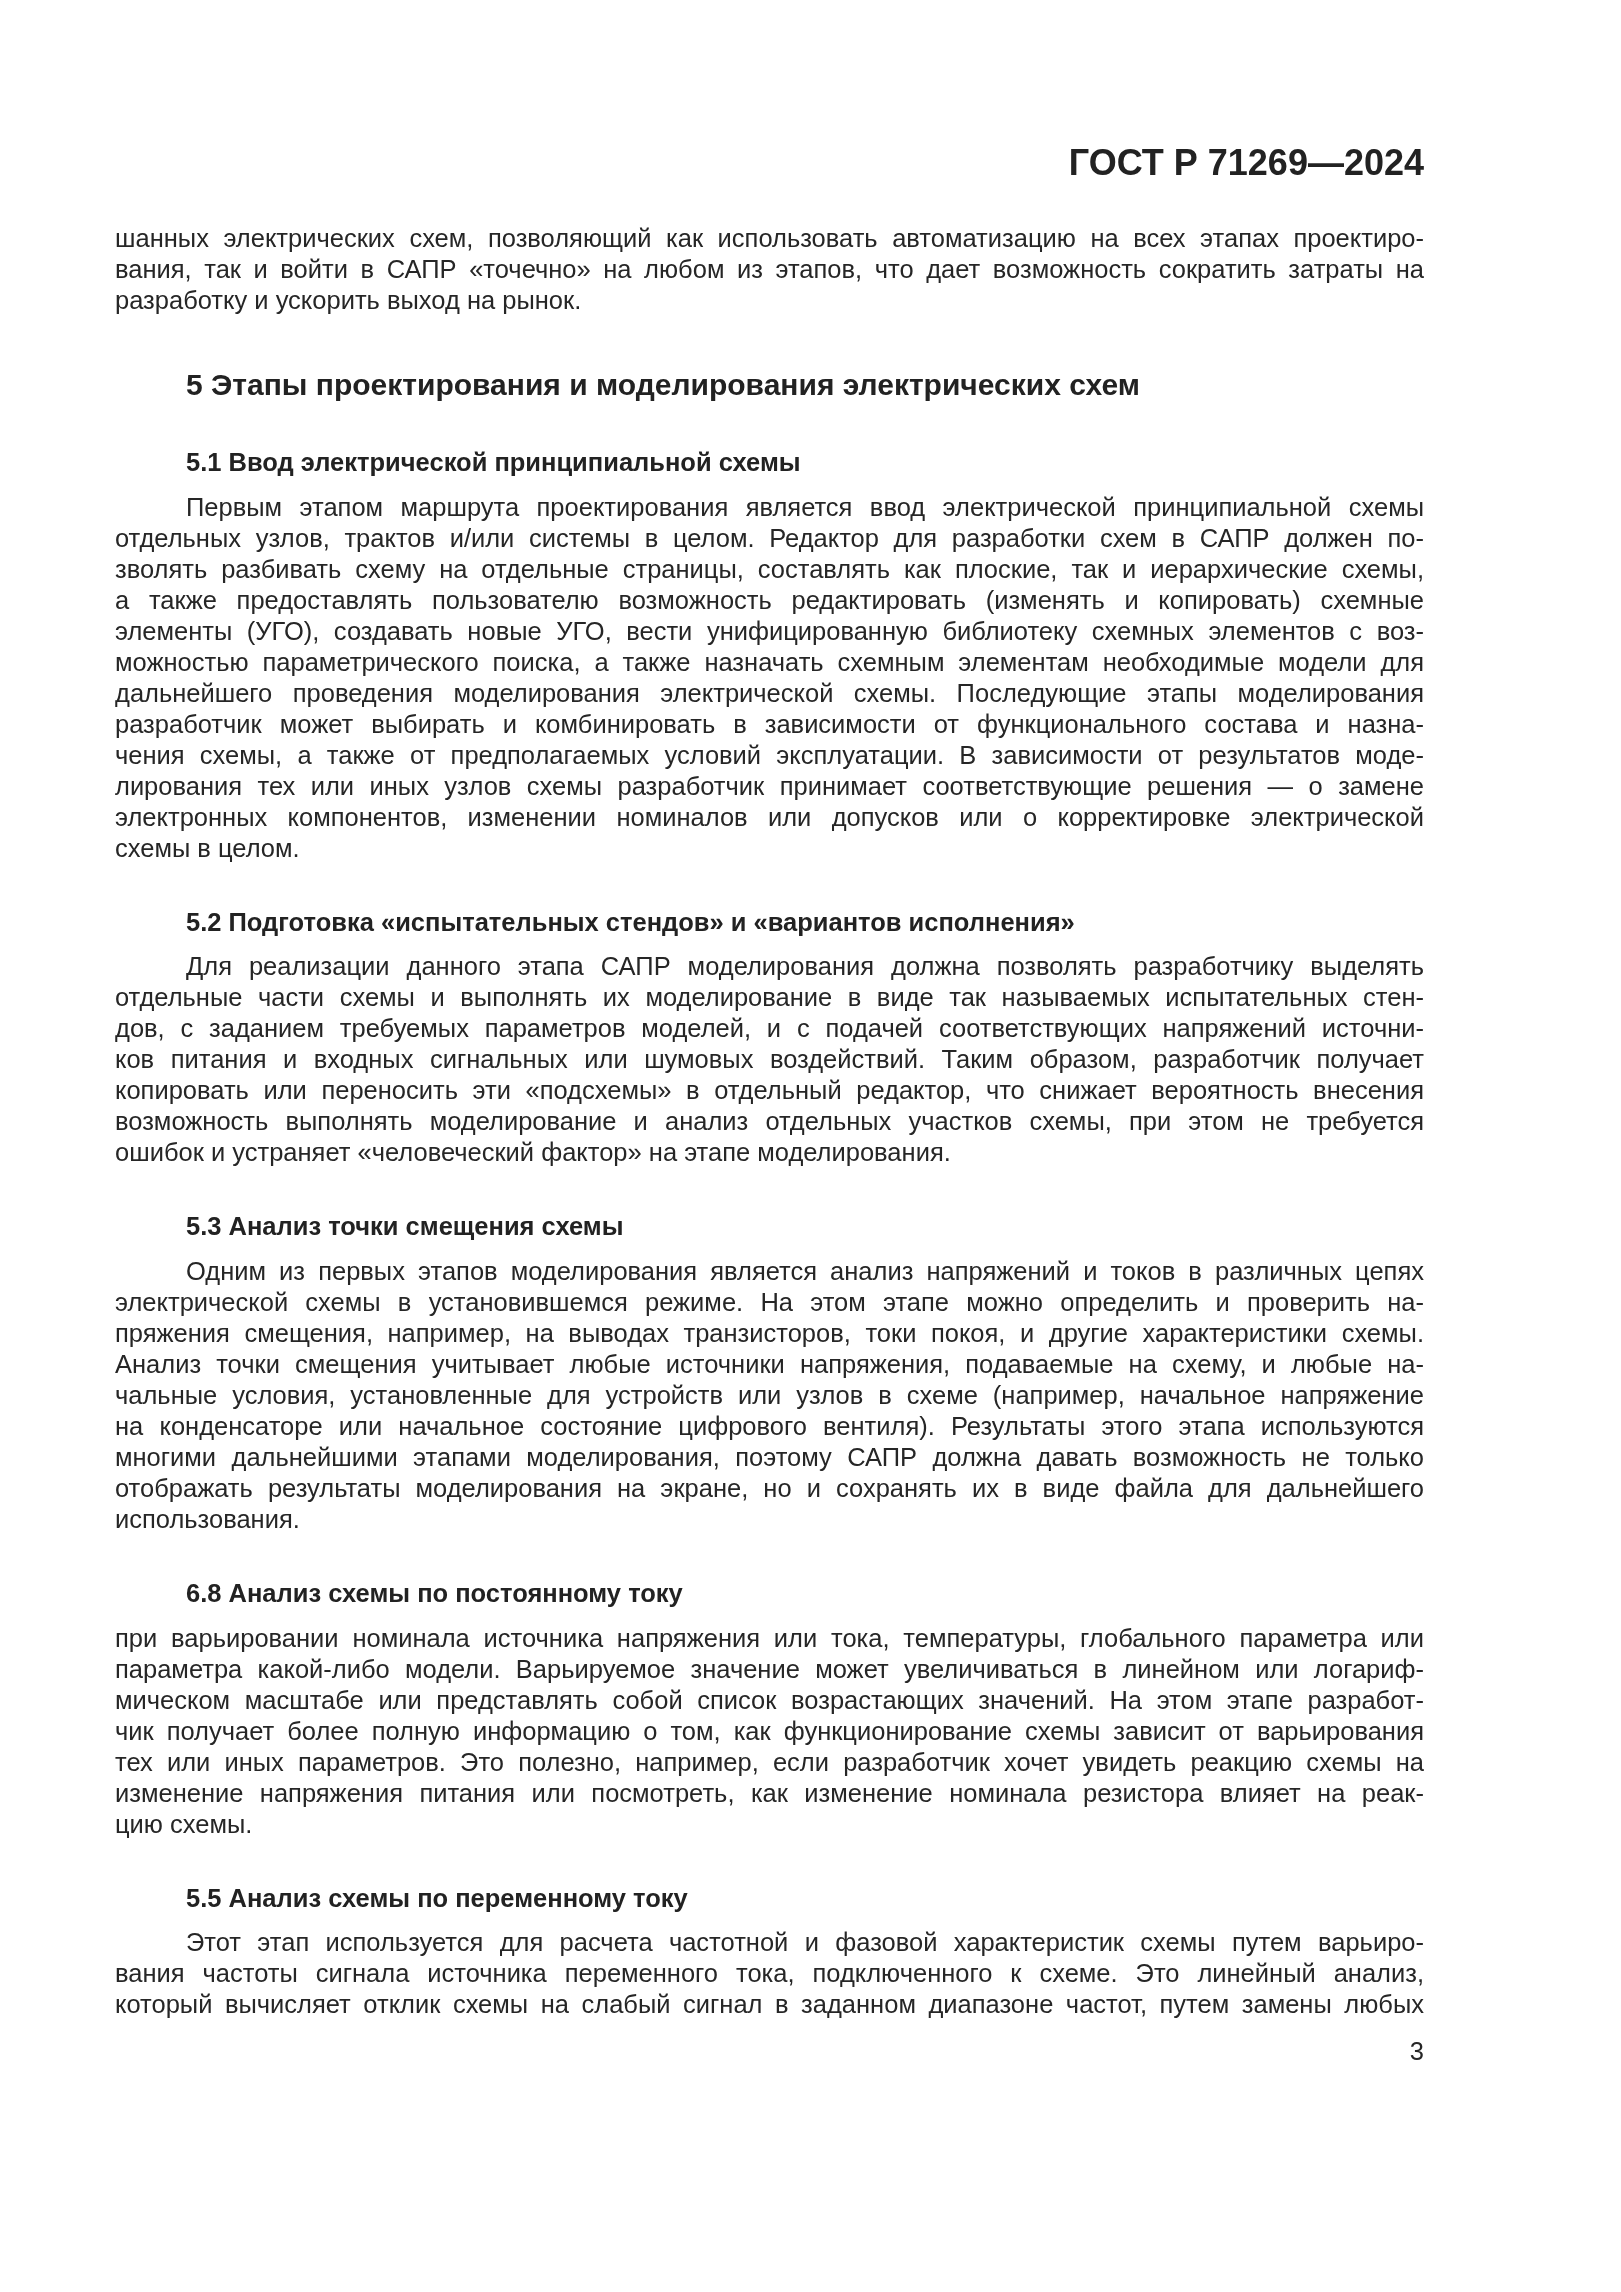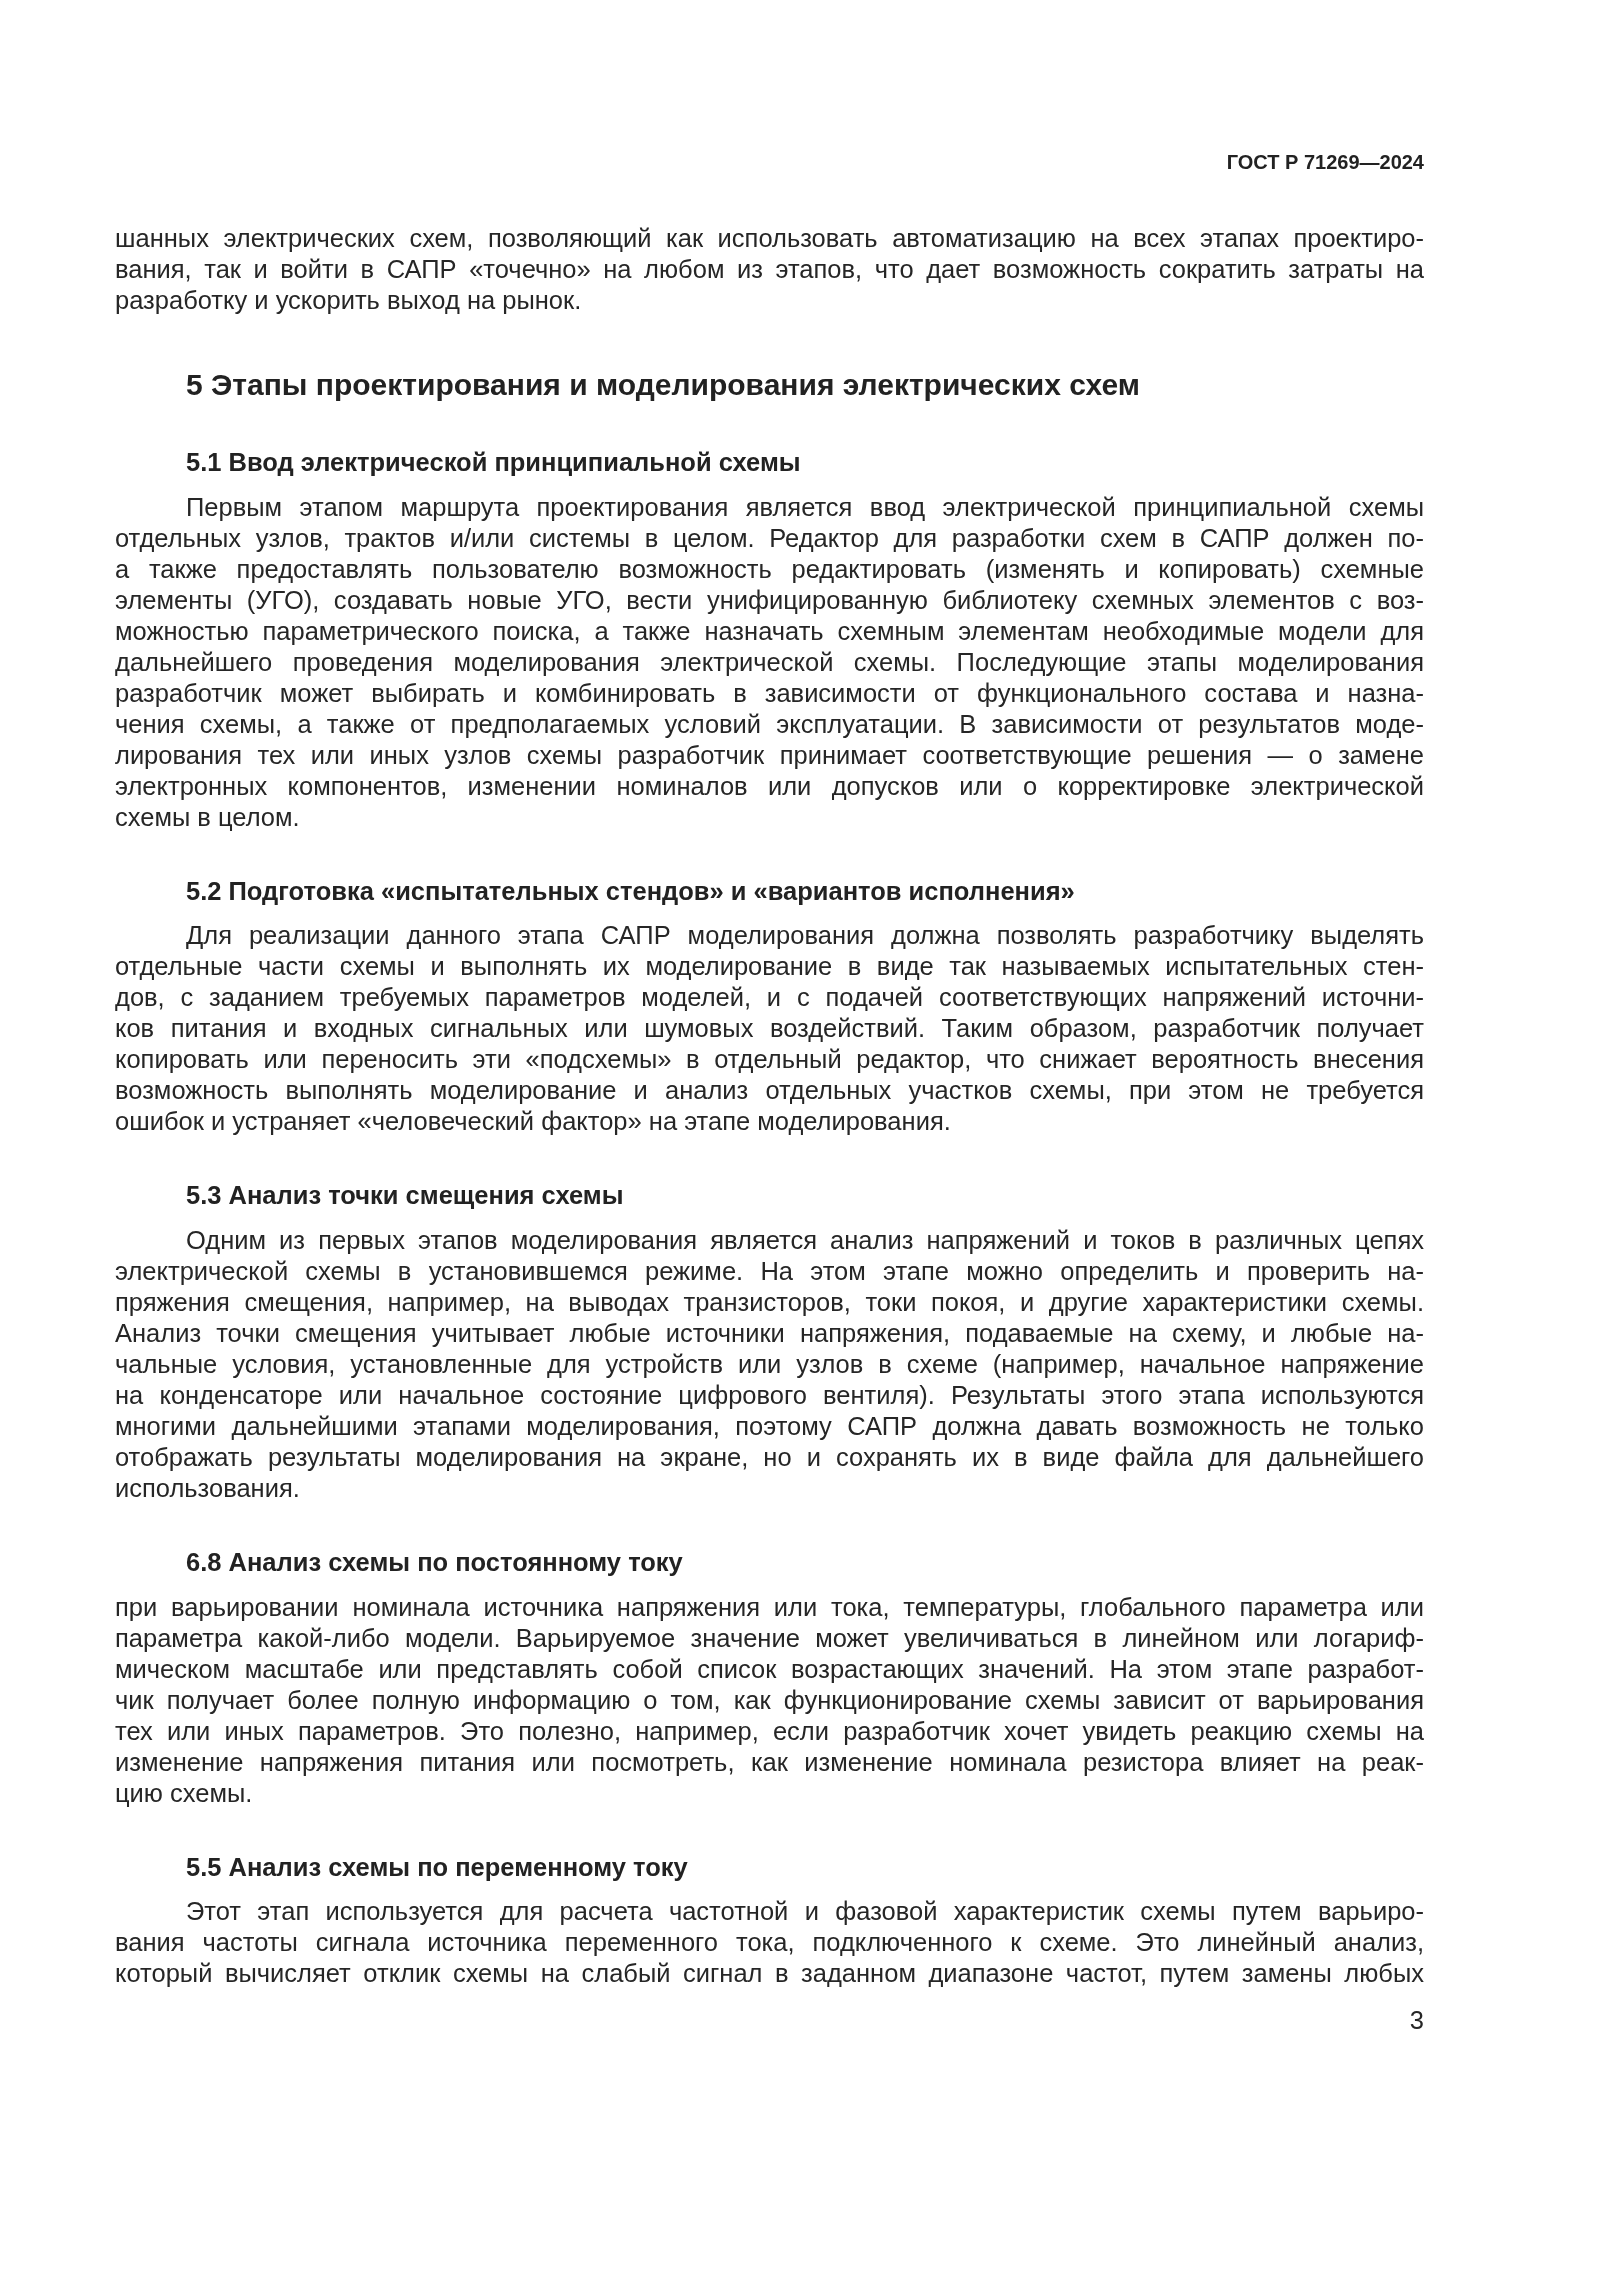--- a/index.html
+++ b/index.html
@@ -15,21 +15,21 @@
     overflow: hidden;
     font-family: "Liberation Sans", "DejaVu Sans", sans-serif;
     color: #262626;
   }
   .content {
     margin-left: 115px;
     width: 1309px;
     padding-top: 147px;
   }
   .doc-header {
-    font-size: 20px;
+    font-size: 36px;
     font-weight: bold;
     line-height: 31px;
     text-align: right;
     color: #222222;
   }
   .para {
     font-size: 25.5px;
     line-height: 31px;
     margin-top: 13.7px;
   }
@@ -83,20 +83,21 @@
         <div class="ln">вания, так и войти в САПР «точечно» на любом из этапов, что дает возможность сократить затраты на</div>
         <div class="ln last-free">разработку и ускорить выход на рынок.</div>
       </div>
 
     <div class="h1">5 Этапы проектирования и моделирования электрических схем</div>
 
     <div class="h2">5.1 Ввод электрической принципиальной схемы</div>
     <div class="para">
         <div class="ln indent">Первым этапом маршрута проектирования является ввод электрической принципиальной схемы</div>
         <div class="ln">отдельных узлов, трактов и/или системы в целом. Редактор для разработки схем в САПР должен по-</div>
+        <div class="ln">зволять разбивать схему на отдельные страницы, составлять как плоские, так и иерархические схемы,</div>
         <div class="ln">а также предоставлять пользователю возможность редактировать (изменять и копировать) схемные</div>
         <div class="ln">элементы (УГО), создавать новые УГО, вести унифицированную библиотеку схемных элементов с воз-</div>
         <div class="ln">можностью параметрического поиска, а также назначать схемным элементам необходимые модели для</div>
         <div class="ln">дальнейшего проведения моделирования электрической схемы. Последующие этапы моделирования</div>
         <div class="ln">разработчик может выбирать и комбинировать в зависимости от функционального состава и назна-</div>
         <div class="ln">чения схемы, а также от предполагаемых условий эксплуатации. В зависимости от результатов моде-</div>
         <div class="ln">лирования тех или иных узлов схемы разработчик принимает соответствующие решения — о замене</div>
         <div class="ln">электронных компонентов, изменении номиналов или допусков или о корректировке электрической</div>
         <div class="ln last-free">схемы в целом.</div>
       </div>

